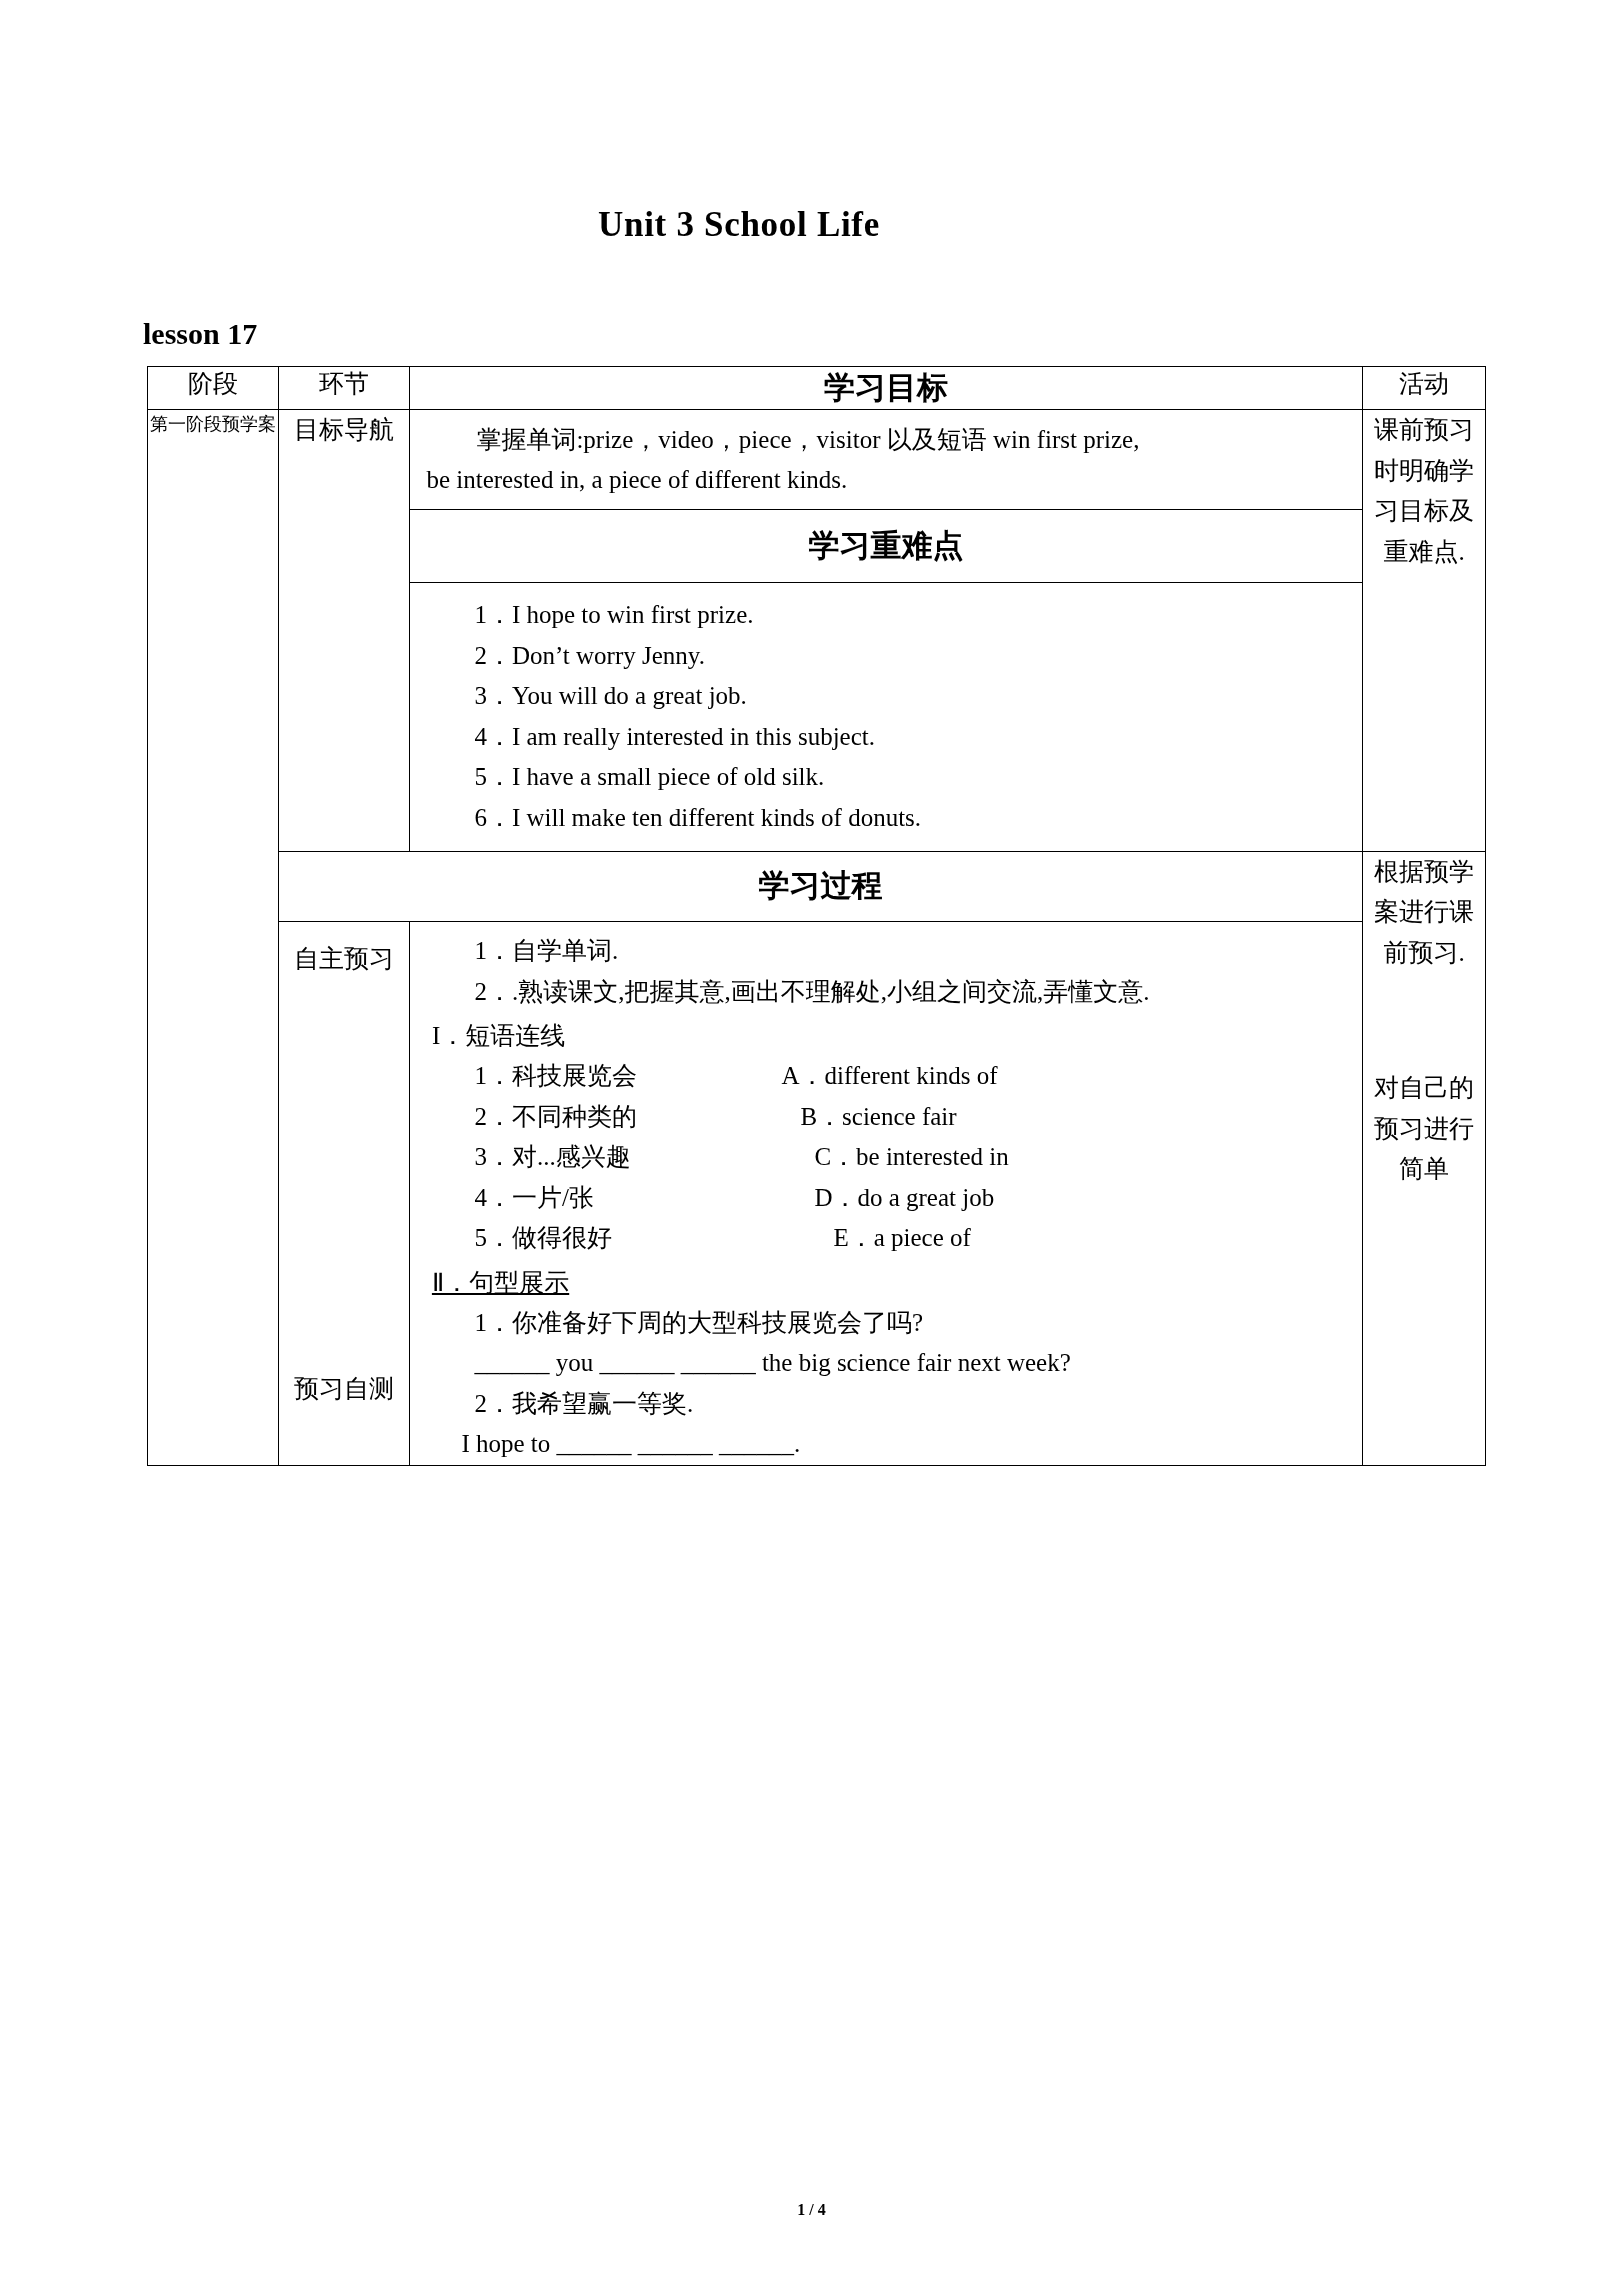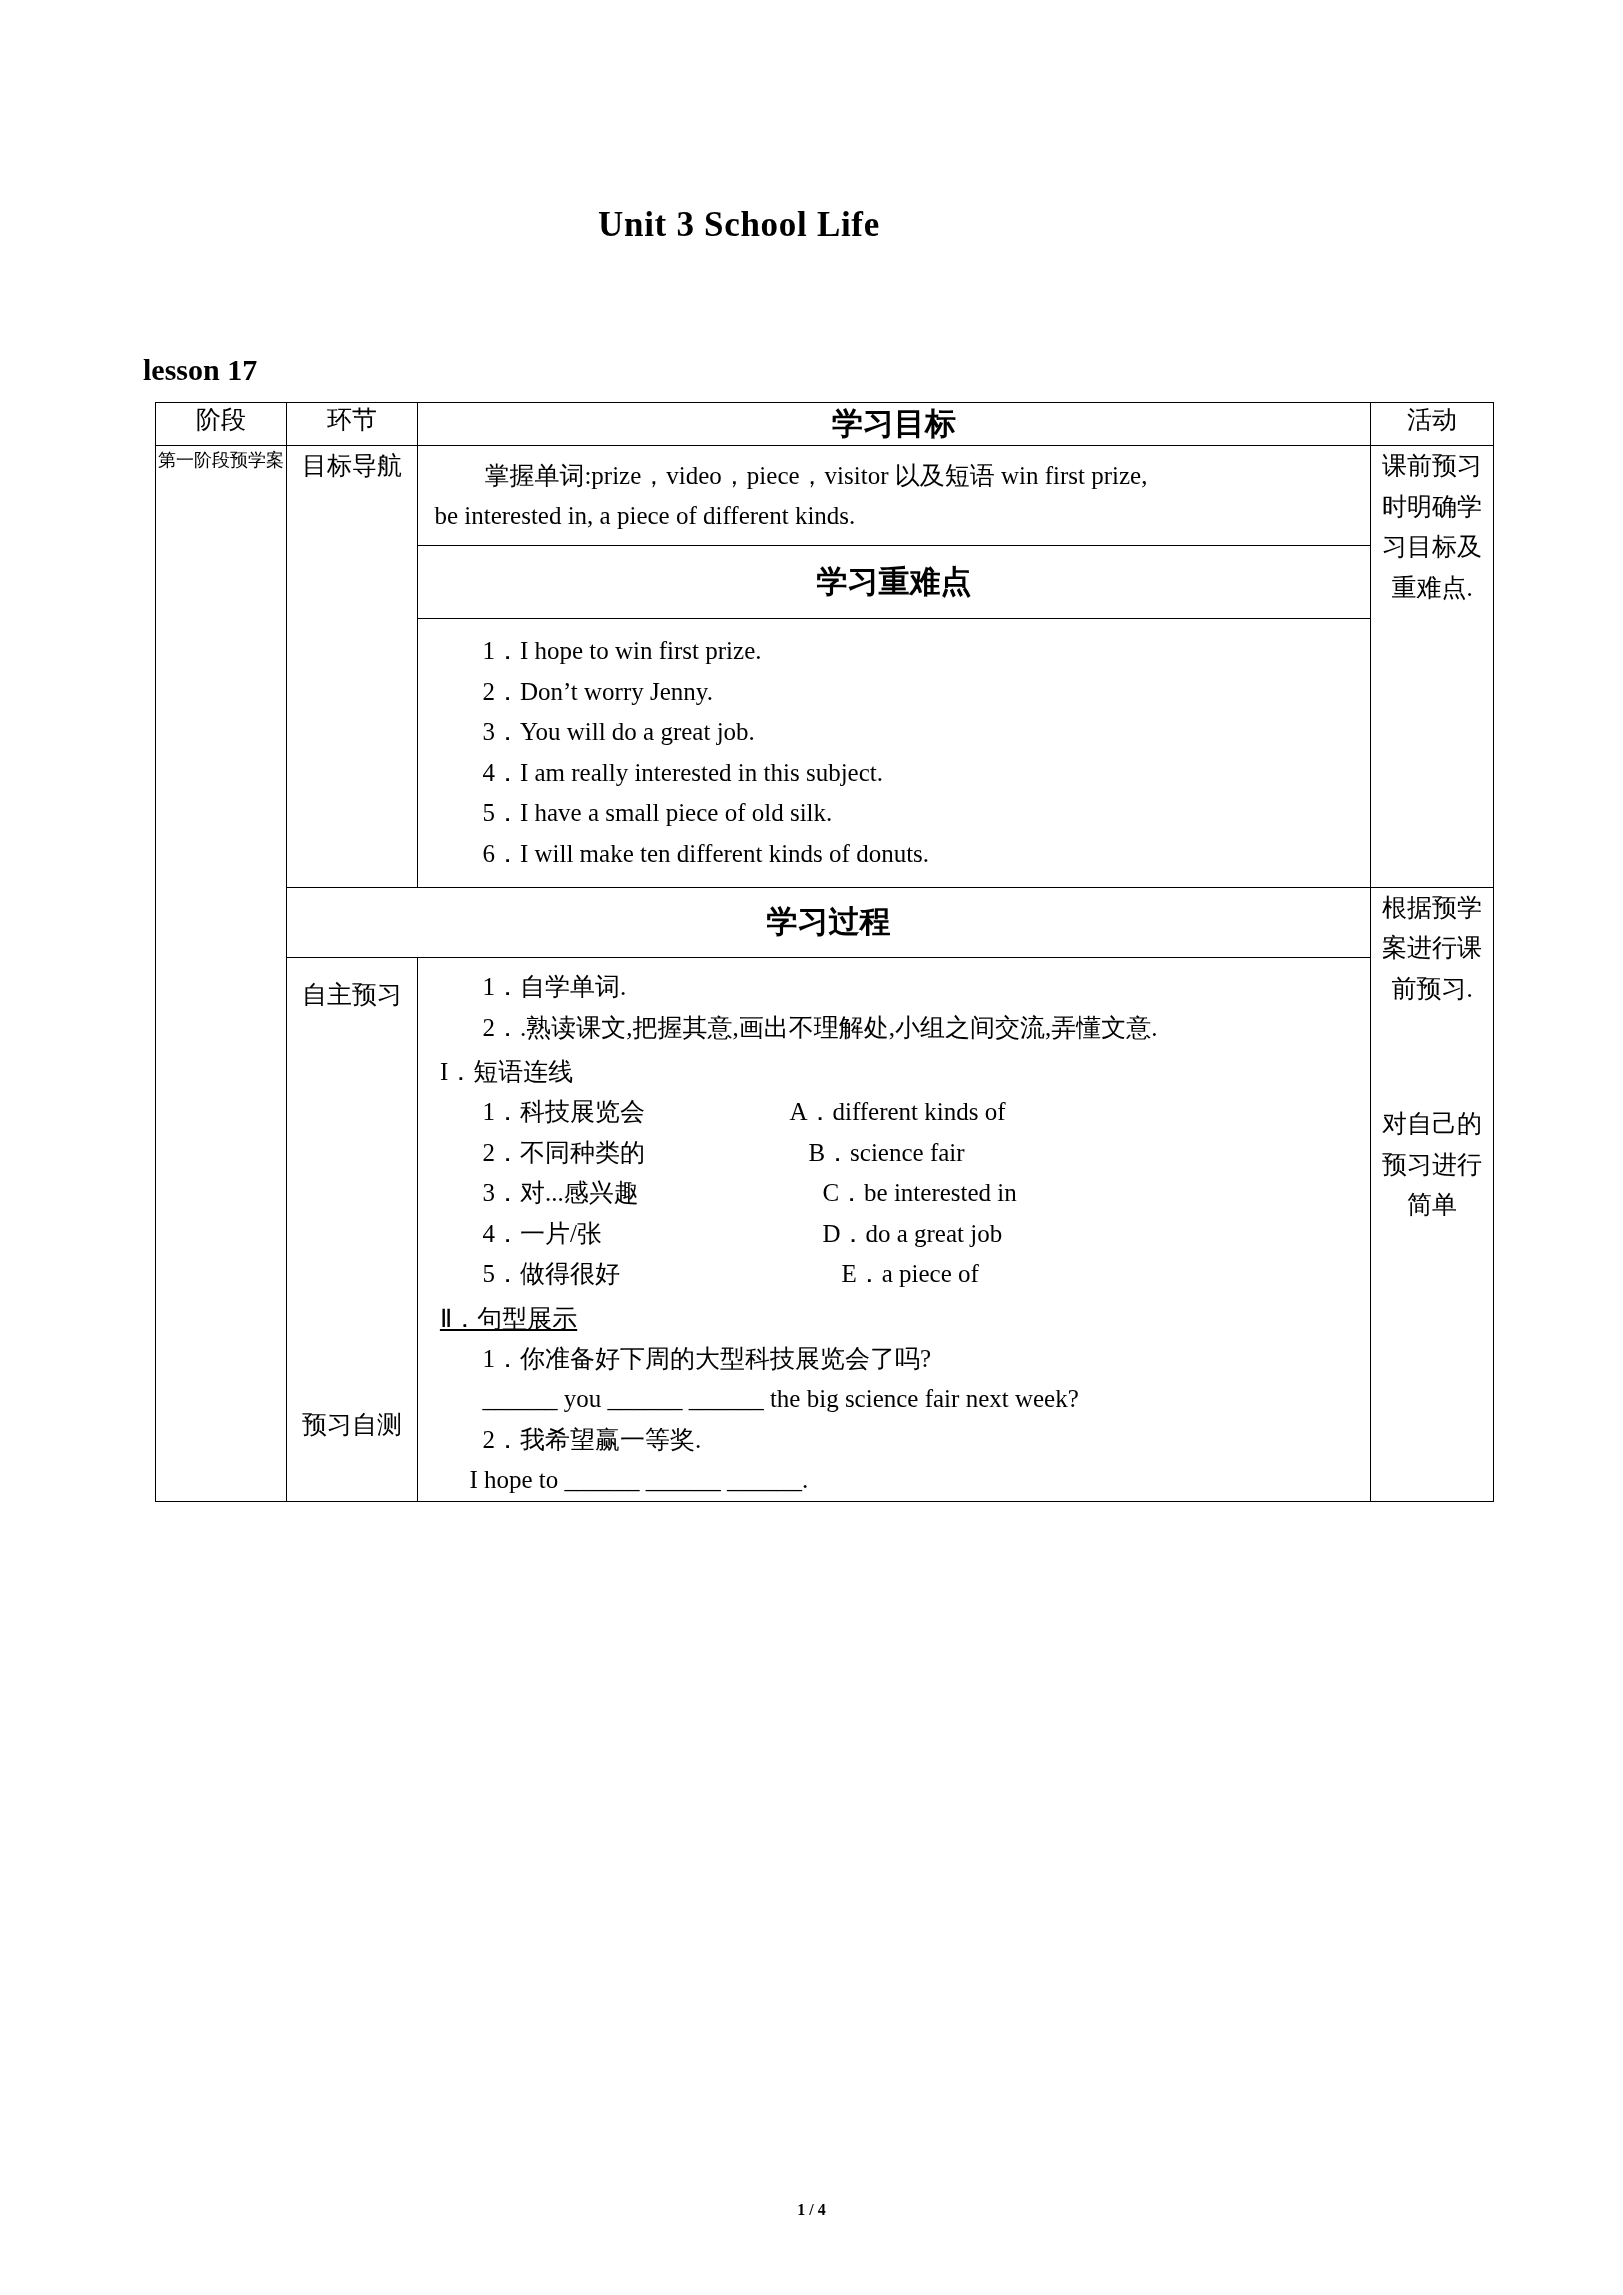--- a/index.html
+++ b/index.html
@@ -25,28 +25,28 @@
   .doc-title {
     text-align: center;
     font-weight: bold;
     font-size: 35px;
     margin-top: 205px;
     letter-spacing: 0.7px;
   }
   .lesson-label {
     font-weight: bold;
     font-size: 30px;
-    margin-top: 108px;
+    margin-top: 72px;
     margin-bottom: 15px;
   }
   table.main {
     border-collapse: collapse;
     width: 1338px;
     table-layout: fixed;
-    margin: 12px;
+    margin: 4px;
   }
   table.main td {
     border: 1.4px solid #000000;
     vertical-align: top;
     padding: 0;
   }
   
   .col-stage { width: 131px; }
   .col-link  { width: 131px; }
   .col-main  { width: 953px; }

